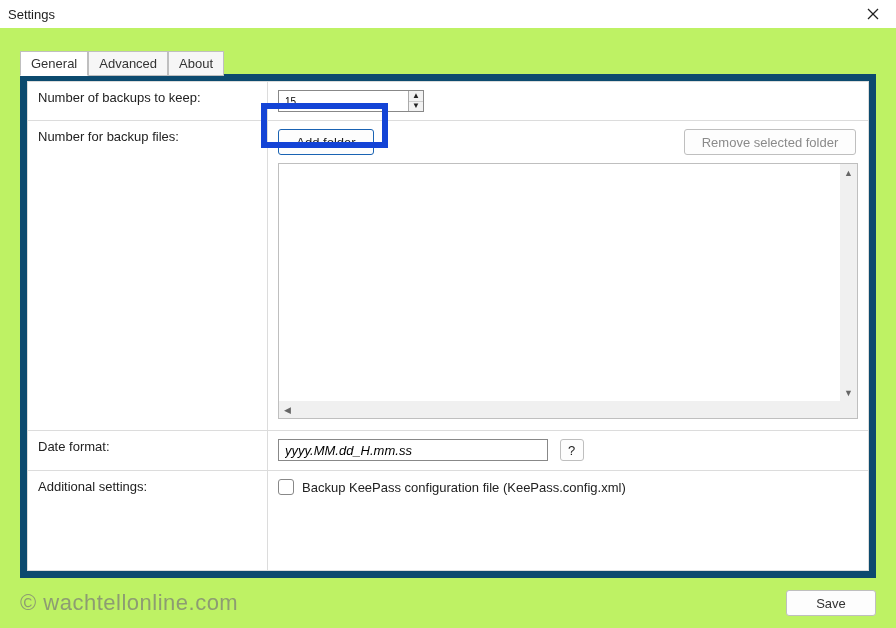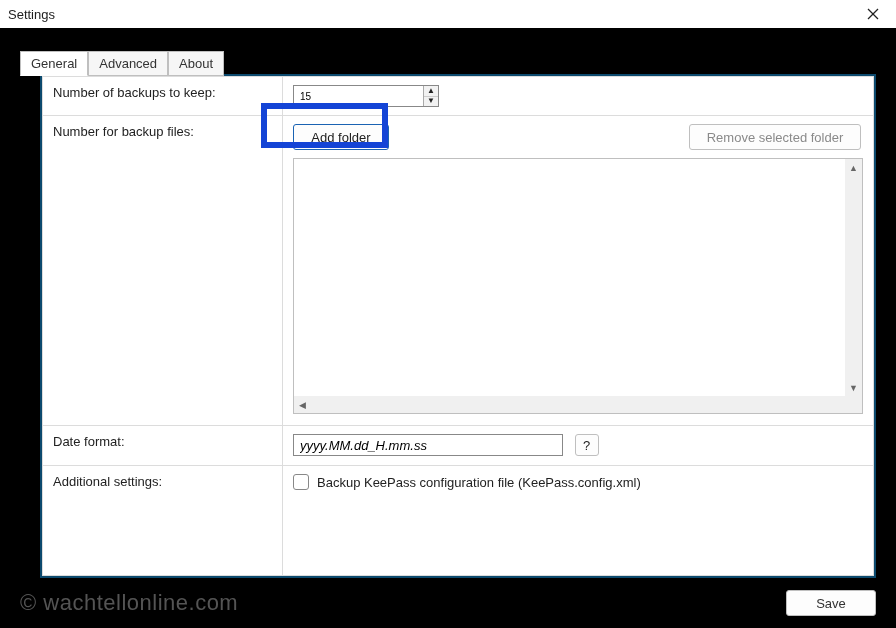--- a/index.html
+++ b/index.html
@@ -19,21 +19,21 @@
   }
   .titlebar .title { font-size: 13px; }
   .titlebar .close {
     width: 30px; height: 22px;
     display: flex; align-items: center; justify-content: center;
     font-size: 16px; line-height: 1;
     cursor: pointer;
   }
   .client {
     position: relative;
-    background: #000000;
+    background: #bef264;
     width: 100%;
     height: 600px;
   }
   .tab-strip {
     position: absolute;
     top: 22px; left: 20px; right: 20px;
     height: 24px;
     z-index: 3;
   }
   .tab {
@@ -48,23 +48,22 @@
     color: #333;
   }
   .tab.active {
     background: #fff;
     border-bottom: 1px solid #fff;
   }
   .tab-panel {
     position: absolute;
     top: 46px; left: 20px; right: 20px; bottom: 50px;
     background: #fff;
-    border: 2px solid #0c4a6e;
+    border: 7px solid #0c4a6e;
     z-index: 2;
-    margin-left: 20px;
   }
   table.grid {
     width: 100%;
     height: 100%;
     border-collapse: collapse;
   }
   table.grid > tbody > tr > td {
     border: 1px solid #dcdcdc;
     vertical-align: top;
     padding: 8px 10px;

